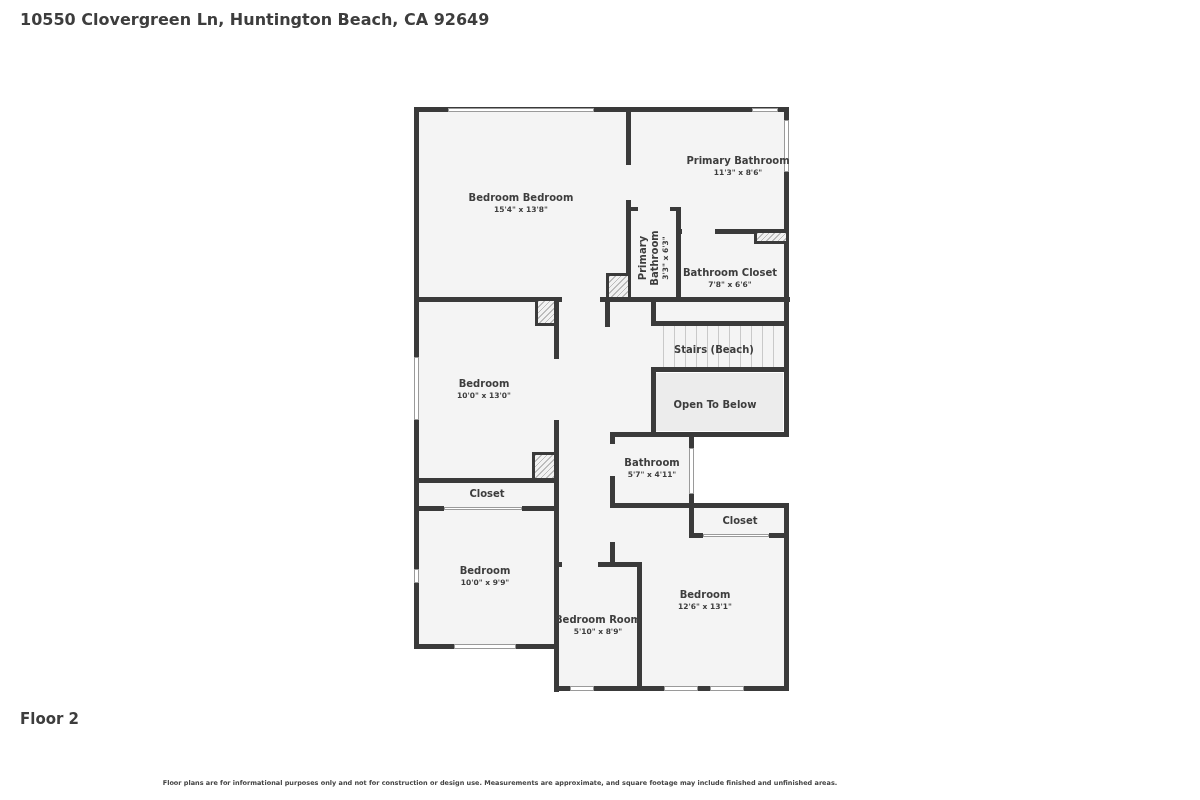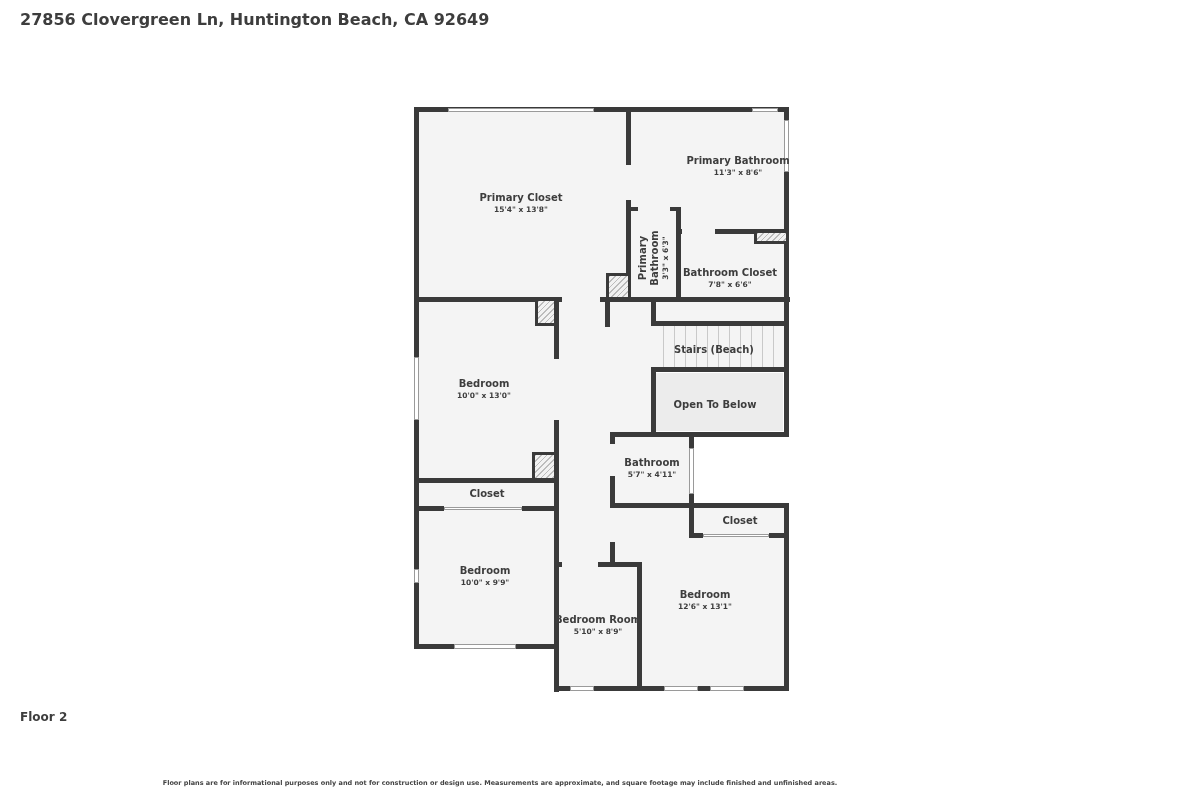--- a/index.html
+++ b/index.html
@@ -1,37 +1,37 @@
 <!DOCTYPE html>
 <html><head>
 <meta charset="utf-8">
 <style>
   html,body{margin:0;padding:0;background:#fff;}
   body{width:1200px;height:800px;position:relative;overflow:hidden;font-family:"DejaVu Sans","Liberation Sans",sans-serif;color:#3d3d3d;}
   .title{position:absolute;left:20px;top:10px;font-size:16px;font-weight:bold;color:#3d3d3d;}
-  .floor-label{position:absolute;left:20px;top:710px;font-size:12px;font-weight:bold;color:#3d3d3d;}
+  .floor-label{position:absolute;left:20px;top:710px;font-size:15px;font-weight:bold;color:#3d3d3d;}
   .disclaimer{position:absolute;left:0;width:1000px;top:779px;text-align:center;font-size:6.5px;font-weight:bold;color:#444;}
   .plan{position:absolute;left:0;top:0;width:1200px;height:800px;}
   .floor{position:absolute;background:#f4f4f4;}
   .wall{position:absolute;background:#3a3a3a;}
   .win{position:absolute;background:#fff;border:1px solid #9a9a9a;box-sizing:border-box;}
   .hatch{position:absolute;background:repeating-linear-gradient(135deg,#bcbcbc 0 1px,#f2f2f2 1px 4px);border:3px solid #3a3a3a;box-sizing:border-box;}
   .room{position:absolute;text-align:center;transform:translate(-50%,-50%);white-space:nowrap;}
   .room .n{font-size:10px;font-weight:bold;color:#3d3d3d;}
   .room .d{font-size:7.5px;font-weight:bold;color:#3d3d3d;margin-top:2px;}
   .vroom{position:absolute;transform:translate(-50%,-50%) rotate(-90deg);text-align:center;white-space:nowrap;}
   .vroom .n{font-size:10px;font-weight:bold;color:#3d3d3d;line-height:12px;}
   .vroom .d{font-size:7.5px;font-weight:bold;color:#3d3d3d;}
   .stairs{position:absolute;background:repeating-linear-gradient(90deg,#f4f4f4 0 10px,#c9c9c9 10px 11px);}
   .open{position:absolute;background:#ececec;}
 </style>
 </head>
 <body>
 
-<div class="title">27856 Clovergreen Ln, Huntington Beach, CA 92649</div>
+<div class="title">10550 Clovergreen Ln, Huntington Beach, CA 92649</div>
 
 <div class="plan">
 
   <div class="floor" style="left:416px;top:110px;width:370px;height:190px;"></div>
   <div class="floor" style="left:416px;top:300px;width:240px;height:345px;"></div>
   <div class="floor" style="left:556px;top:300px;width:100px;height:388px;"></div>
   <div class="floor" style="left:612px;top:436px;width:80px;height:70px;"></div>
   <div class="floor" style="left:612px;top:505px;width:174px;height:183px;"></div>
   <div class="floor" style="left:652px;top:300px;width:134px;height:25px;"></div>
 
@@ -95,21 +95,21 @@
   <div class="win" style="left:414px;top:569px;width:5px;height:14px;"></div>
   <div class="win" style="left:454px;top:644px;width:62px;height:5px;"></div>
   <div class="win" style="left:570px;top:686px;width:24px;height:5px;"></div>
   <div class="win" style="left:664px;top:686px;width:34px;height:5px;"></div>
   <div class="win" style="left:710px;top:686px;width:34px;height:5px;"></div>
   <div class="win" style="left:689px;top:448px;width:5px;height:46px;"></div>
   <div class="win" style="left:444px;top:507px;width:78px;height:3px;"></div>
   <div class="win" style="left:703px;top:534px;width:66px;height:3px;"></div>
 
   <div class="room" style="left:521px;top:203px;">
-    <div class="n">Primary Closet</div>
+    <div class="n">Bedroom Bedroom</div>
     <div class="d">15'4" x 13'8"</div>
   </div>
   <div class="room" style="left:738px;top:166px;">
     <div class="n">Primary Bathroom</div>
     <div class="d">11'3" x 8'6"</div>
   </div>
   <div class="vroom" style="left:653px;top:258px;">
     <div class="n">Primary</div>
     <div class="n">Bathroom</div>
     <div class="d">3'3" x 6'3"</div>

